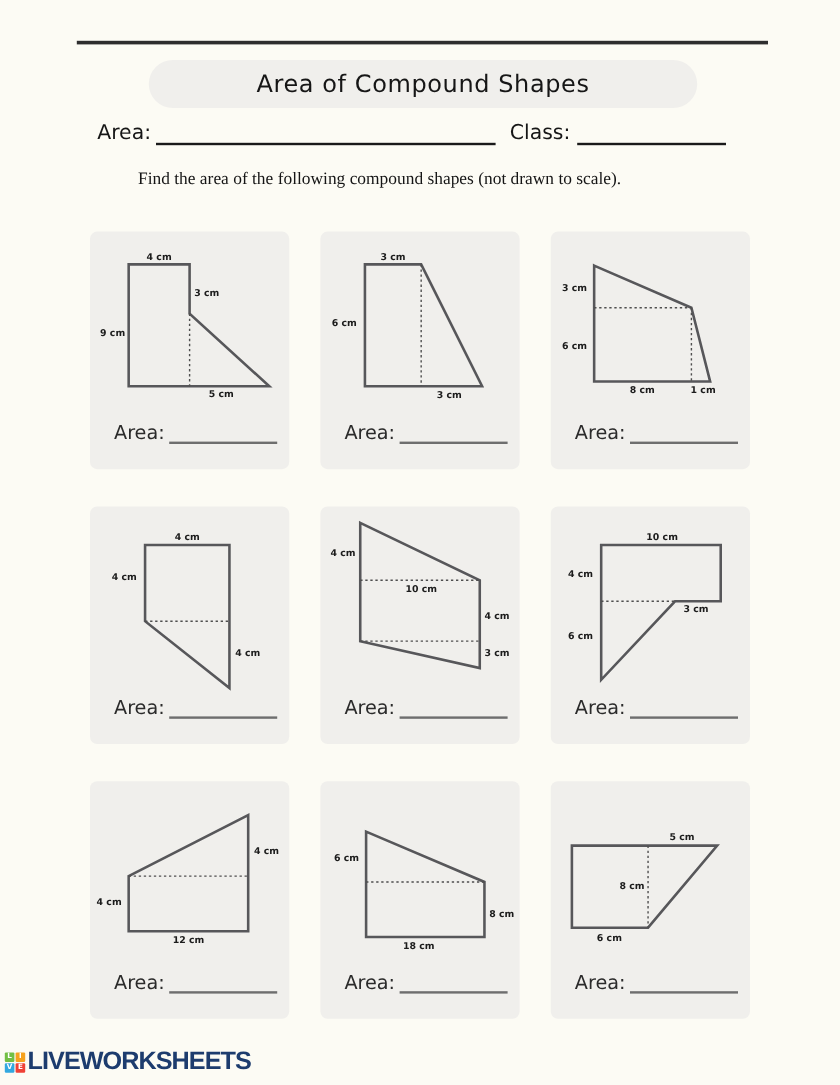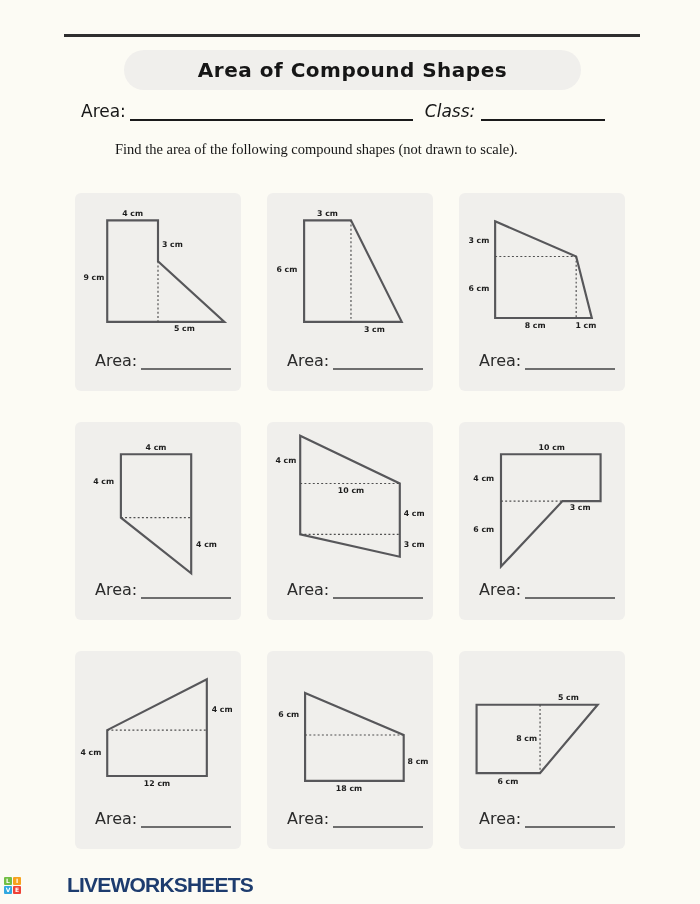--- a/index.html
+++ b/index.html
@@ -14,30 +14,30 @@
   .top-rule{
     position:absolute;top:34px;left:64px;width:576px;height:3px;
     background:#2e2e2e;
   }
   .title-pill{
     position:absolute;top:50px;left:124px;width:457px;height:40px;
     background:#f0efec;border-radius:22px;
     display:flex;align-items:center;justify-content:center;
   }
   .title-pill span{
-    font-size:20px;font-weight:bold;letter-spacing:.5px;color:#161616;
+    font-size:20px;font-weight:normal;letter-spacing:.5px;color:#161616;
   }
   .name-row{
     position:absolute;top:101px;left:81px;width:560px;
     display:flex;align-items:flex-end;
     font-size:17px;color:#161616;
   }
   .blank{display:inline-block;border-bottom:2px solid #1a1a1a;height:16px;}
   .name-blank{width:283px;margin-left:4px;}
-  .class-label{margin-left:12px;font-style:italic;}
+  .class-label{margin-left:12px;}
   .class-blank{width:124px;margin-left:6px;}
   .instructions{
     position:absolute;top:140px;left:115px;
     font-family:"Liberation Serif",serif;
     font-size:14.5px;line-height:19px;color:#151515;
   }
   .grid{
     position:absolute;top:193px;left:75px;
     display:grid;
     grid-template-columns:166px 166px 166px;
@@ -70,21 +70,20 @@
     gap:1px;margin-right:2px;
   }
   .logo-sq{
     width:8px;height:8px;border-radius:1px;
     color:#fff;font-size:6px;font-weight:bold;line-height:8px;text-align:center;
     font-family:"DejaVu Sans",sans-serif;
   }
   .logo-text{
     font-size:21px;font-weight:bold;letter-spacing:-0.8px;color:#1d3c6e;
     font-family:"Liberation Sans",sans-serif;
-    margin-left:44px;
   }
 </style>
 </head>
 <body>
 
 <div class="top-rule"></div>
 
 <div class="title-pill">
   <span>Area of Compound Shapes</span>
 </div>

